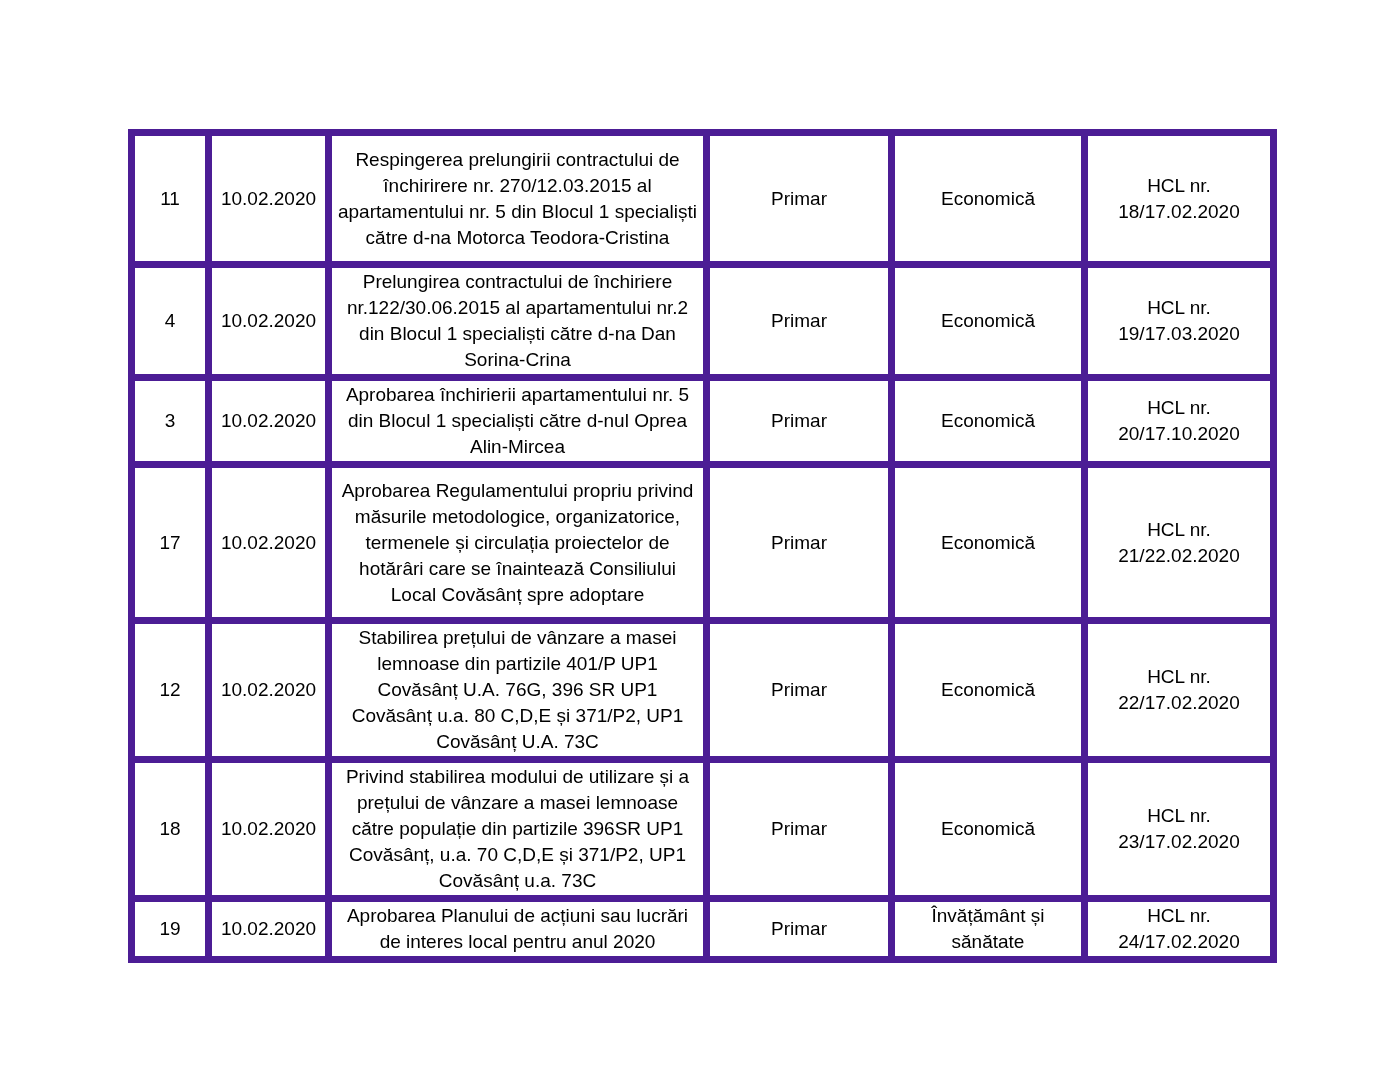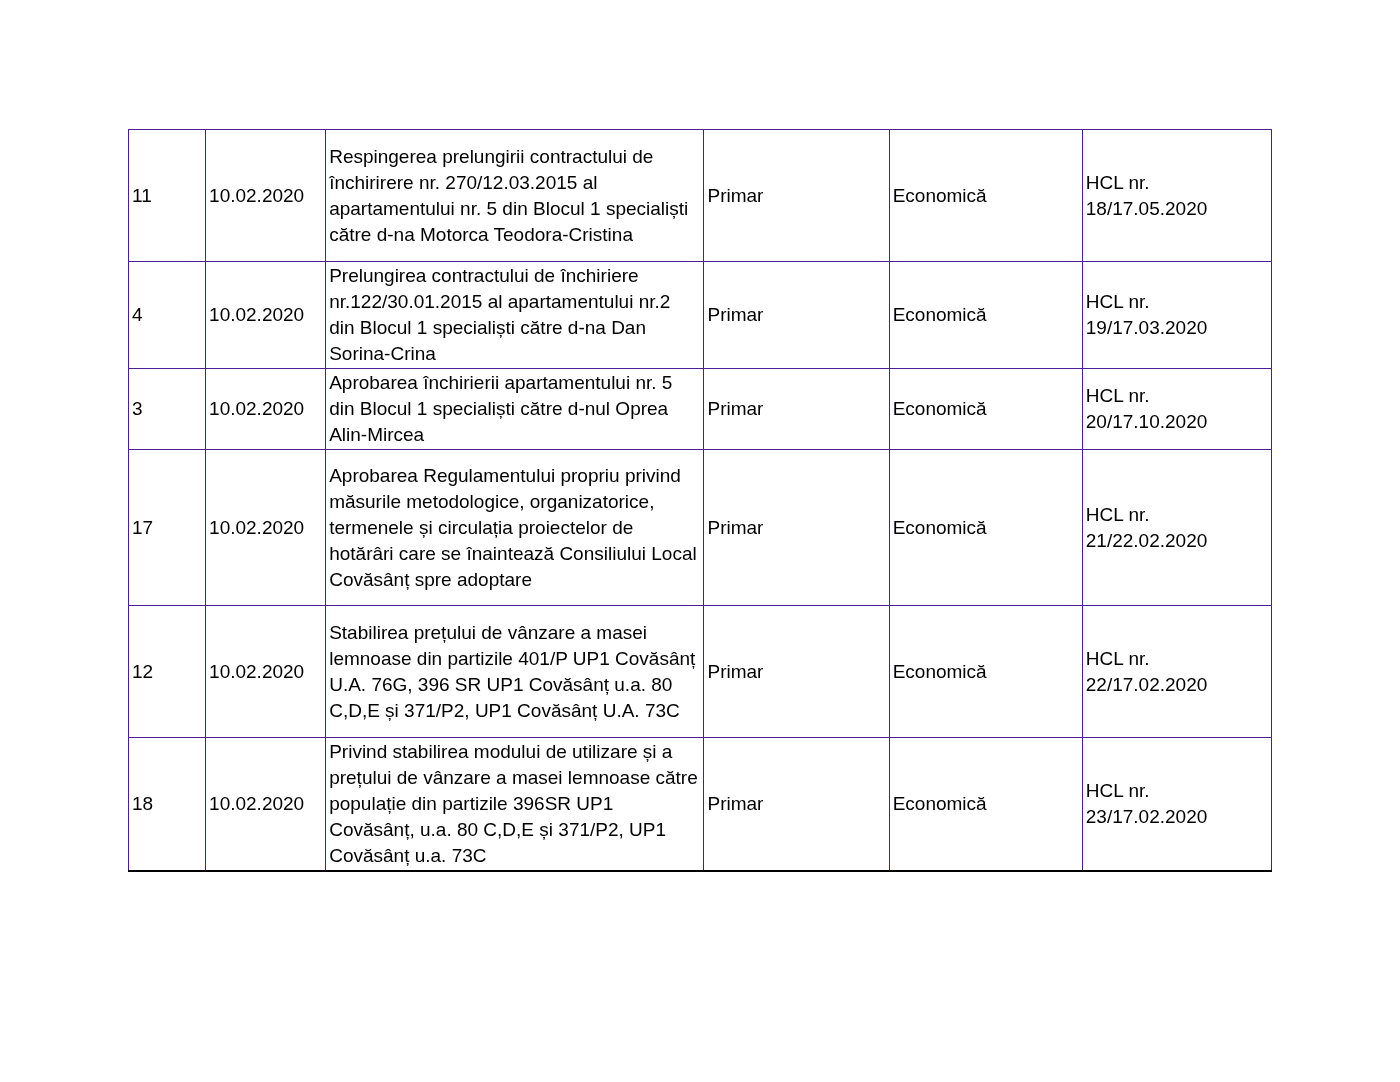--- a/index.html
+++ b/index.html
@@ -22,22 +22,22 @@
     position: absolute;
     left: 128px;
     top: 129px;
     width: 1144px;
     border-collapse: collapse;
     table-layout: fixed;
     font-size: 19px;
     line-height: 26px;
   }
   table.decisions td {
-    border: 1px solid #4c1d95;
-    text-align: left;
+    border: 7px solid #4c1d95;
+    text-align: center;
     vertical-align: middle;
     padding: 1px 3px;
     overflow-wrap: break-word;
   }
   table.decisions { border-bottom: 2px solid #000000; }
   
   tbody.rows tr:nth-child(1) { height: 132px; }
   tbody.rows tr:nth-child(2) { height: 103px; }
   tbody.rows tr:nth-child(3) { height: 76px;  }
   tbody.rows tr:nth-child(4) { height: 156px; }
@@ -66,27 +66,27 @@
     </colgroup>
     <tbody class="rows">
         <tr>
     <td>11</td>
     <td>10.02.2020</td>
     <td>Respingerea prelungirii contractului de închirirere nr. 270/12.03.2015 al apartamentului nr. 5 din Blocul 1 specialiști către d-na Motorca Teodora-Cristina</td>
     <td>Primar</td>
     <td>Economică</td>
     <td>
       <div>HCL nr.</div>
-      <div>18/17.05.2020</div>
+      <div>18/17.02.2020</div>
     </td>
   </tr>
         <tr>
     <td>4</td>
     <td>10.02.2020</td>
-    <td>Prelungirea contractului de închiriere nr.122/30.01.2015 al apartamentului nr.2 din Blocul 1 specialiști către d-na Dan Sorina-Crina</td>
+    <td>Prelungirea contractului de închiriere nr.122/30.06.2015 al apartamentului nr.2 din Blocul 1 specialiști către d-na Dan Sorina-Crina</td>
     <td>Primar</td>
     <td>Economică</td>
     <td>
       <div>HCL nr.</div>
       <div>19/17.03.2020</div>
     </td>
   </tr>
         <tr>
     <td>3</td>
     <td>10.02.2020</td>
@@ -116,23 +116,34 @@
     <td>Primar</td>
     <td>Economică</td>
     <td>
       <div>HCL nr.</div>
       <div>22/17.02.2020</div>
     </td>
   </tr>
         <tr>
     <td>18</td>
     <td>10.02.2020</td>
-    <td>Privind stabilirea modului de utilizare și a prețului de vânzare a masei lemnoase către populație din partizile 396SR UP1 Covăsânț, u.a. 80 C,D,E și 371/P2, UP1 Covăsânț u.a. 73C</td>
+    <td>Privind stabilirea modului de utilizare și a prețului de vânzare a masei lemnoase către populație din partizile 396SR UP1 Covăsânț, u.a. 70 C,D,E și 371/P2, UP1 Covăsânț u.a. 73C</td>
     <td>Primar</td>
     <td>Economică</td>
     <td>
       <div>HCL nr.</div>
       <div>23/17.02.2020</div>
     </td>
   </tr>
+        <tr>
+    <td>19</td>
+    <td>10.02.2020</td>
+    <td>Aprobarea Planului de acțiuni sau lucrări de interes local pentru anul 2020</td>
+    <td>Primar</td>
+    <td>Învățământ și sănătate</td>
+    <td>
+      <div>HCL nr.</div>
+      <div>24/17.02.2020</div>
+    </td>
+  </tr>
       </tbody>
   </table>
 </div>
 
 </body></html>

